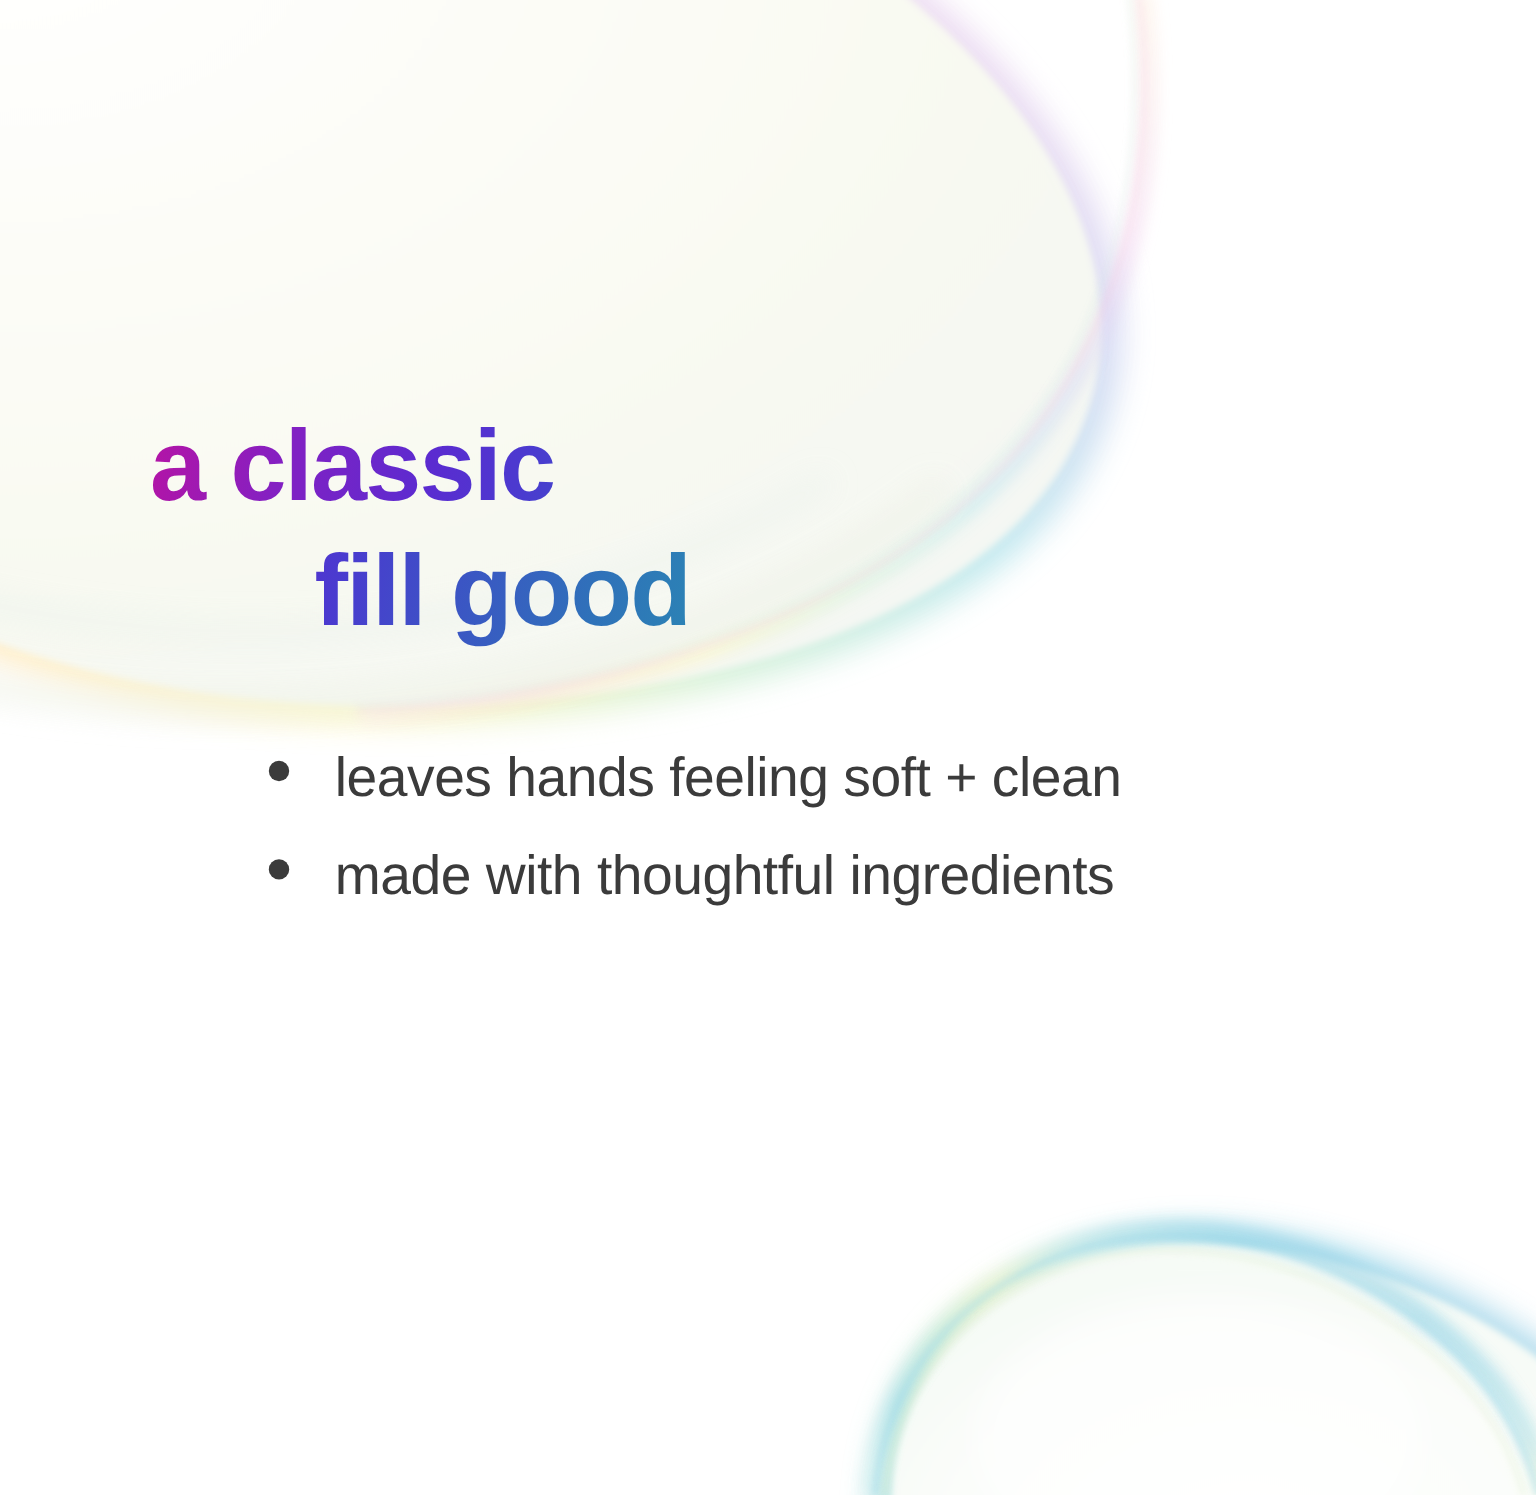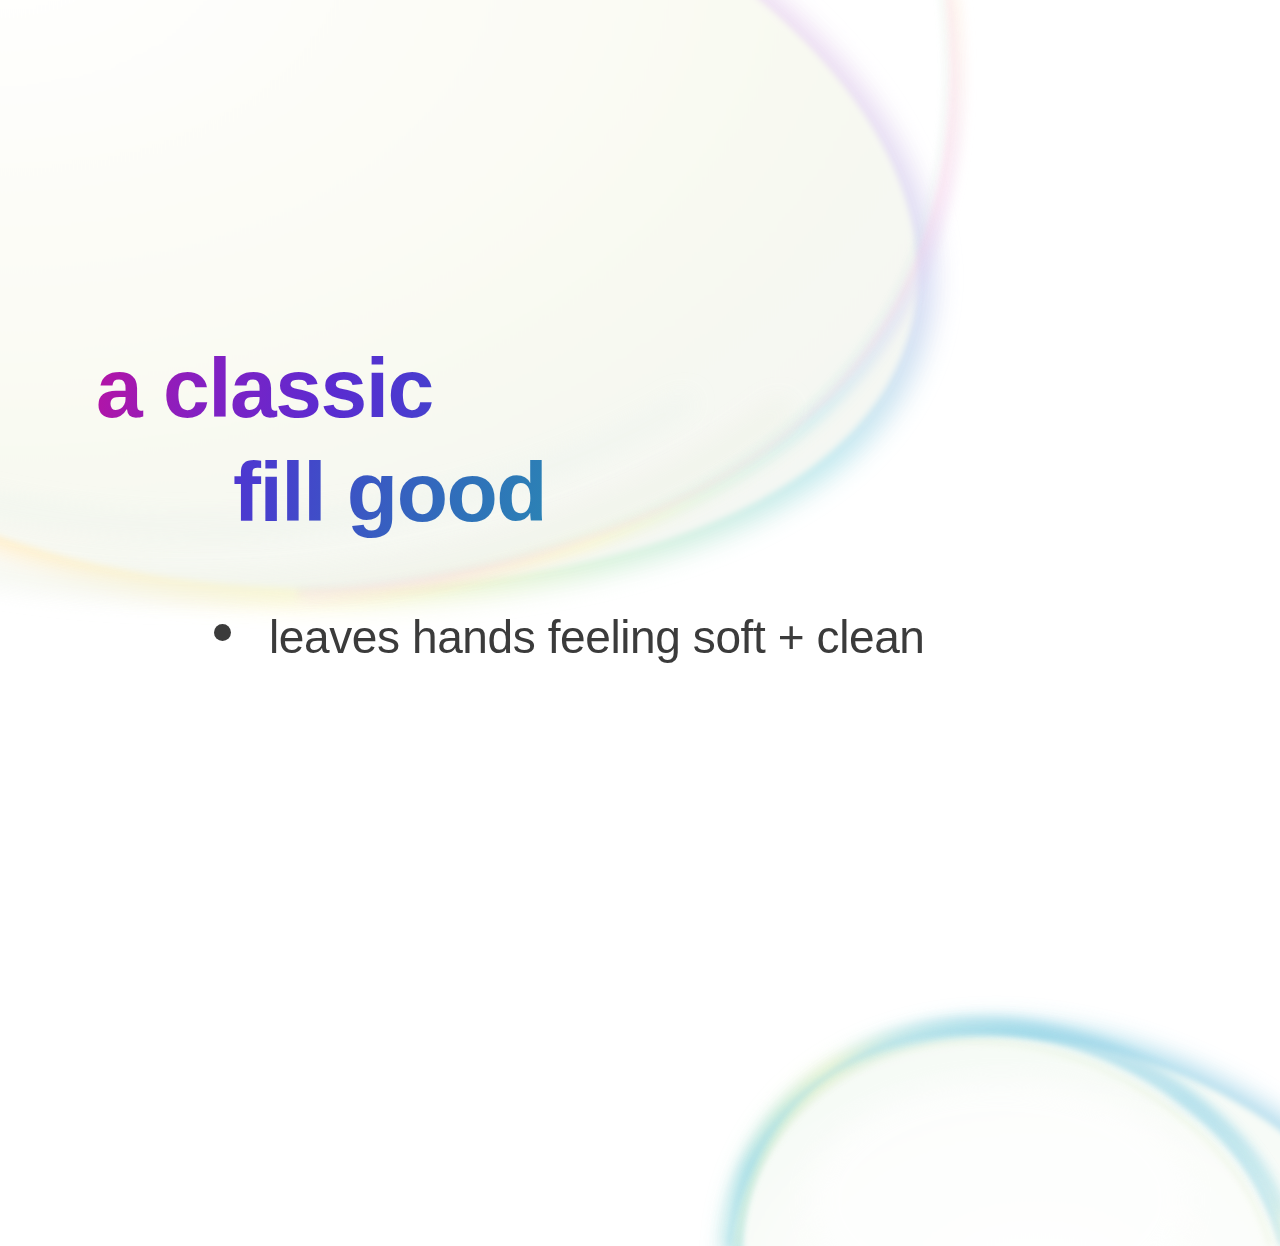--- a/index.html
+++ b/index.html
@@ -40,20 +40,21 @@
   .headline {
     position: absolute;
     left: 0;
     top: 336px;
     width: 1116px;
     margin: 0;
     font-size: 84px;
     line-height: 104px;
     font-weight: 700;
     letter-spacing: -1.5px;
+    padding-left: 29px;
   }
   .headline-line {
     display: block;
     white-space: pre;
     background-image: linear-gradient(
         103deg,
         #e8107e 0%,
         #dc0f82 9%,
         #b314a6 24%,
         #8420c2 37%,
@@ -75,21 +76,21 @@
   }
   .headline-line-2 {
     padding-left: 233px;
     background-position: -233px -104px;
   }
 
   .bullet-list {
     position: absolute;
     left: 208px;
     top: 604px;
-    margin: 6px;
+    margin: 16px;
     padding: 0;
     list-style: none;
   }
   .bullet-item {
     display: flex;
     align-items: baseline;
     height: 82px;
     color: #3b3b3b;
     font-size: 46px;
     font-weight: 500;
@@ -250,16 +251,20 @@
     <h1 class="headline">
       <span class="headline-line headline-line-1">a classic</span>
       <span class="headline-line headline-line-2">fill good soft</span>
     </h1>
 
     <ul class="bullet-list">
       <li class="bullet-item">
         <span class="bullet-dot"></span>
         <span class="bullet-text">leaves hands feeling soft + clean</span>
       </li>
+      <li class="bullet-item">
+        <span class="bullet-dot"></span>
+        <span class="bullet-text">made with thoughtful ingredients</span>
+      </li>
     </ul>
 
   </div>
 </div>
 
 </body></html>

